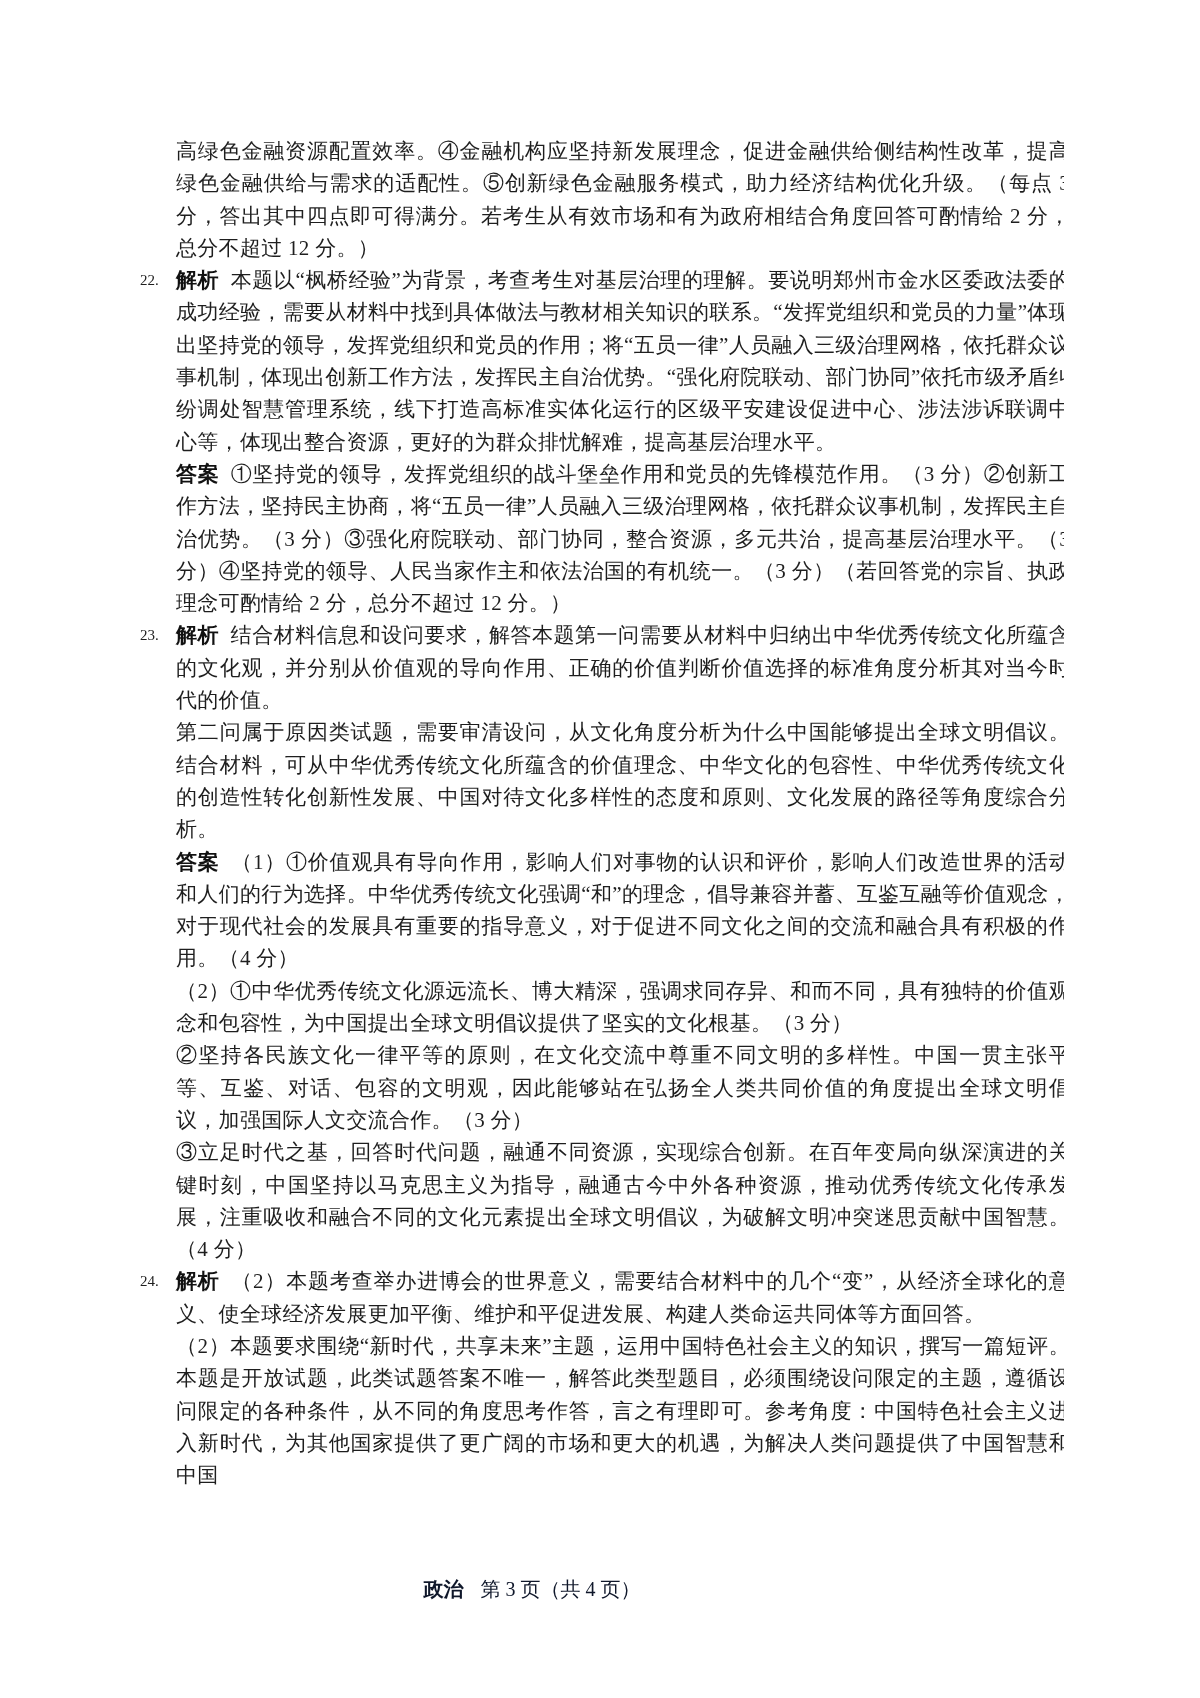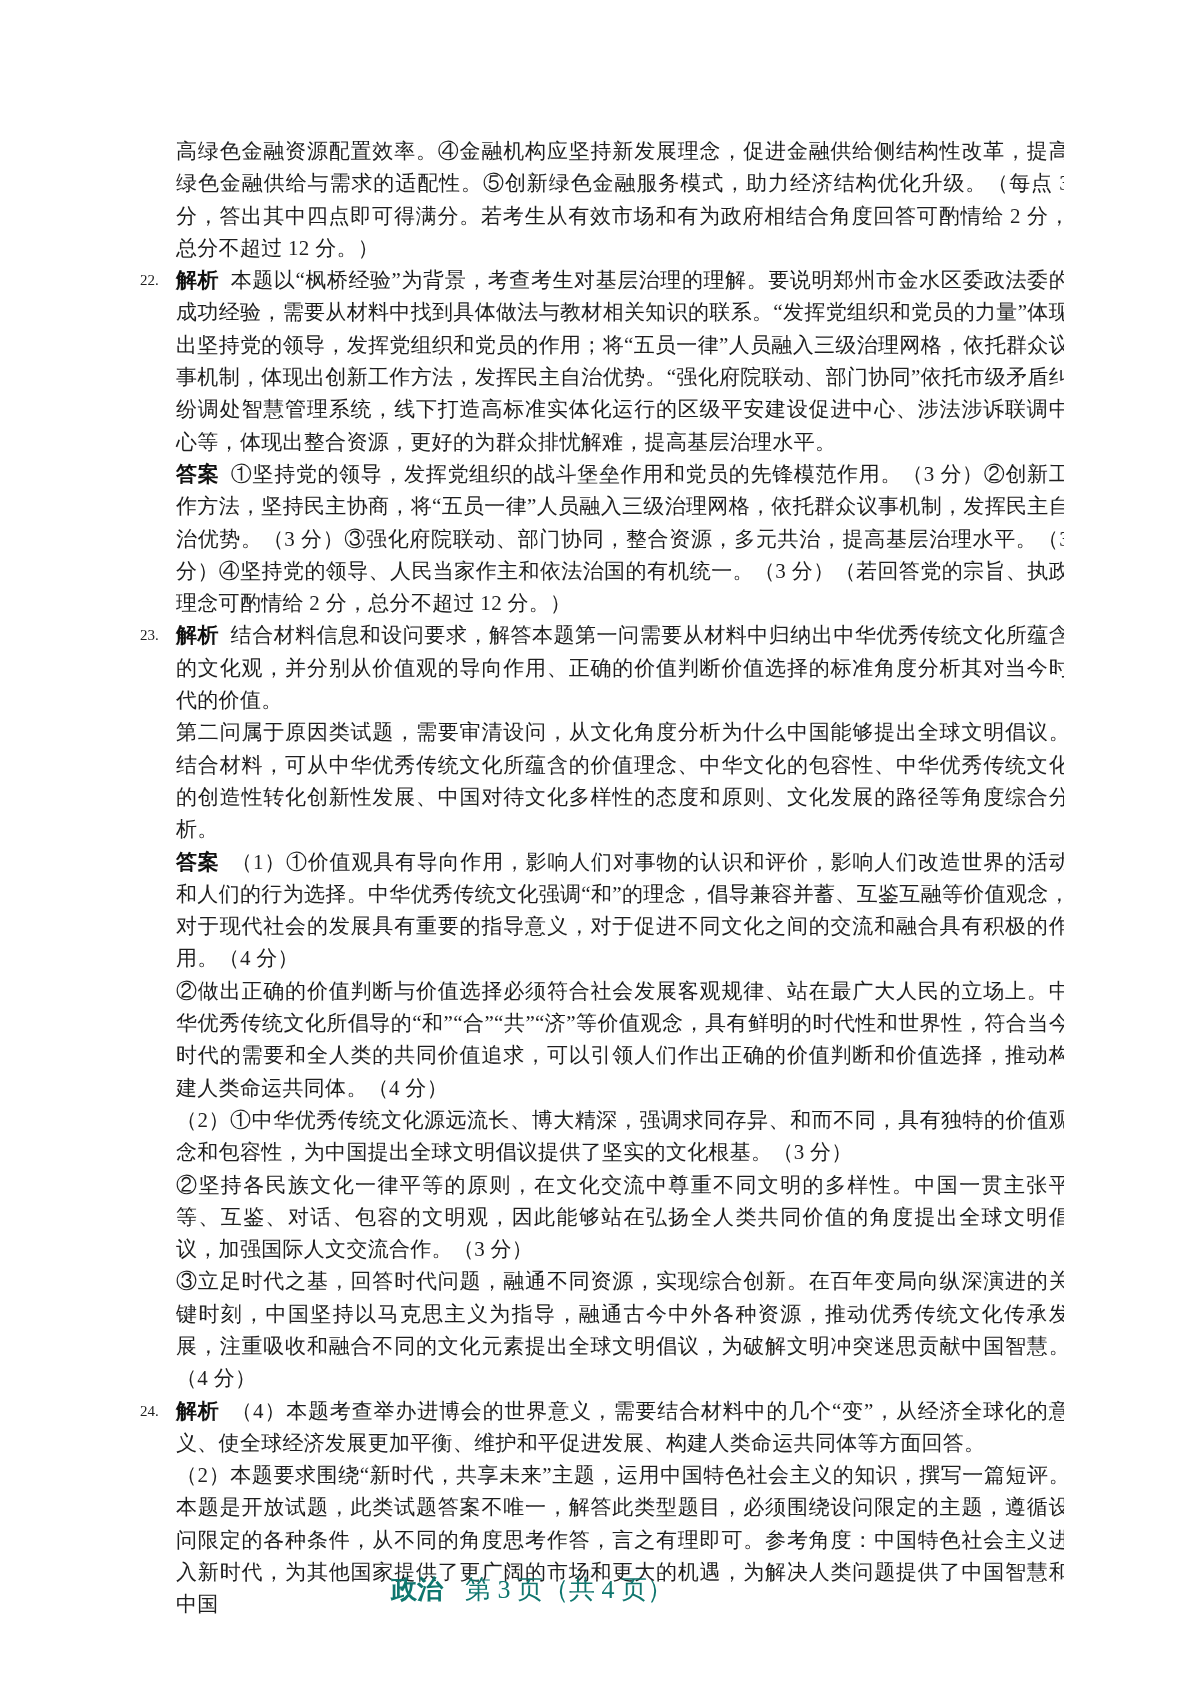--- a/index.html
+++ b/index.html
@@ -51,23 +51,23 @@
     color: #111111;
     margin-right: 0.55em;
   }
   .plabel:empty { display: none; margin-right: 0; }
   .footer {
     position: absolute;
     left: 0;
     right: 0;
     top: 1574px;
     text-align: center;
-    font-size: 26px;
+    font-size: 20px;
     line-height: 30px;
-    color: #0f766e;
+    color: #0f172a;
   }
   .footer .subject {
     font-family: "Liberation Sans", "DejaVu Sans", sans-serif;
     font-weight: bold;
     margin-right: 0.85em;
   }
 </style>
 </head>
 <body>
 
@@ -83,29 +83,28 @@
       <span class="item-num">22.</span>
       <p class="para"><span class="plabel">解析</span><span class="ptext">本题以“枫桥经验”为背景，考查考生对基层治理的理解。要说明郑州市金水区委政法委的成功经验，需要从材料中找到具体做法与教材相关知识的联系。“发挥党组织和党员的力量”体现出坚持党的领导，发挥党组织和党员的作用；将“五员一律”人员融入三级治理网格，依托群众议事机制，体现出创新工作方法，发挥民主自治优势。“强化府院联动、部门协同”依托市级矛盾纠纷调处智慧管理系统，线下打造高标准实体化运行的区级平安建设促进中心、涉法涉诉联调中心等，体现出整合资源，更好的为群众排忧解难，提高基层治理水平。</span></p>
       <p class="para"><span class="plabel">答案</span><span class="ptext">①坚持党的领导，发挥党组织的战斗堡垒作用和党员的先锋模范作用。（3 分）②创新工作方法，坚持民主协商，将“五员一律”人员融入三级治理网格，依托群众议事机制，发挥民主自治优势。（3 分）③强化府院联动、部门协同，整合资源，多元共治，提高基层治理水平。（3 分）④坚持党的领导、人民当家作主和依法治国的有机统一。（3 分）（若回答党的宗旨、执政理念可酌情给 2 分，总分不超过 12 分。）</span></p>
     </section>
 
     <section class="item">
       <span class="item-num">23.</span>
       <p class="para"><span class="plabel">解析</span><span class="ptext">结合材料信息和设问要求，解答本题第一问需要从材料中归纳出中华优秀传统文化所蕴含的文化观，并分别从价值观的导向作用、正确的价值判断价值选择的标准角度分析其对当今时代的价值。</span></p>
       <p class="para"><span class="ptext">第二问属于原因类试题，需要审清设问，从文化角度分析为什么中国能够提出全球文明倡议。结合材料，可从中华优秀传统文化所蕴含的价值理念、中华文化的包容性、中华优秀传统文化的创造性转化创新性发展、中国对待文化多样性的态度和原则、文化发展的路径等角度综合分析。</span></p>
       <p class="para"><span class="plabel">答案</span><span class="ptext">（1）①价值观具有导向作用，影响人们对事物的认识和评价，影响人们改造世界的活动和人们的行为选择。中华优秀传统文化强调“和”的理念，倡导兼容并蓄、互鉴互融等价值观念，对于现代社会的发展具有重要的指导意义，对于促进不同文化之间的交流和融合具有积极的作用。（4 分）</span></p>
-      <p class="para"><span class="ptext">②做出正确的价值判断与价值选择必须符合社会发展客观规律、站在最广大人民的立场上。中华优秀传统文化所倡导的“和”“合”“共”“济”等价值观念，具有鲜明的时代性和世界性，符合当今时代的需要和全人类的共同价值追求，可以引领人们作出正确的价值判断和价值选择，推动构建人类命运共同体。（4 分）</span></p>
       <p class="para"><span class="ptext">（2）①中华优秀传统文化源远流长、博大精深，强调求同存异、和而不同，具有独特的价值观念和包容性，为中国提出全球文明倡议提供了坚实的文化根基。（3 分）</span></p>
       <p class="para"><span class="ptext">②坚持各民族文化一律平等的原则，在文化交流中尊重不同文明的多样性。中国一贯主张平等、互鉴、对话、包容的文明观，因此能够站在弘扬全人类共同价值的角度提出全球文明倡议，加强国际人文交流合作。（3 分）</span></p>
       <p class="para"><span class="ptext">③立足时代之基，回答时代问题，融通不同资源，实现综合创新。在百年变局向纵深演进的关键时刻，中国坚持以马克思主义为指导，融通古今中外各种资源，推动优秀传统文化传承发展，注重吸收和融合不同的文化元素提出全球文明倡议，为破解文明冲突迷思贡献中国智慧。（4 分）</span></p>
     </section>
 
     <section class="item">
       <span class="item-num">24.</span>
-      <p class="para"><span class="plabel">解析</span><span class="ptext">（4）本题考查举办进博会的世界意义，需要结合材料中的几个“变”，从经济全球化的意义、使全球经济发展更加平衡、维护和平促进发展、构建人类命运共同体等方面回答。</span></p>
+      <p class="para"><span class="plabel">解析</span><span class="ptext">（2）本题考查举办进博会的世界意义，需要结合材料中的几个“变”，从经济全球化的意义、使全球经济发展更加平衡、维护和平促进发展、构建人类命运共同体等方面回答。</span></p>
       <p class="para"><span class="ptext">（2）本题要求围绕“新时代，共享未来”主题，运用中国特色社会主义的知识，撰写一篇短评。本题是开放试题，此类试题答案不唯一，解答此类型题目，必须围绕设问限定的主题，遵循设问限定的各种条件，从不同的角度思考作答，言之有理即可。参考角度：中国特色社会主义进入新时代，为其他国家提供了更广阔的市场和更大的机遇，为解决人类问题提供了中国智慧和中国</span></p>
     </section>
 
   </main>
 
   <footer class="footer">
     <span class="subject">政治</span><span class="pageinfo">第 3 页（共 4 页）</span>
   </footer>
 </div>
 

